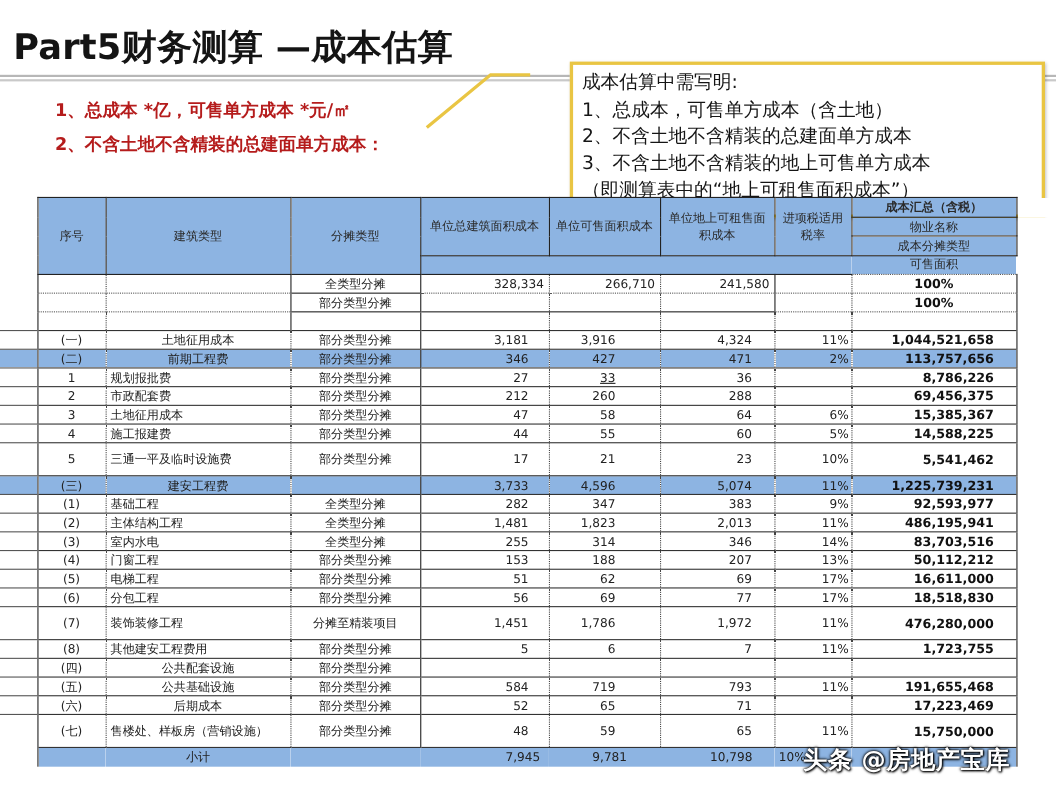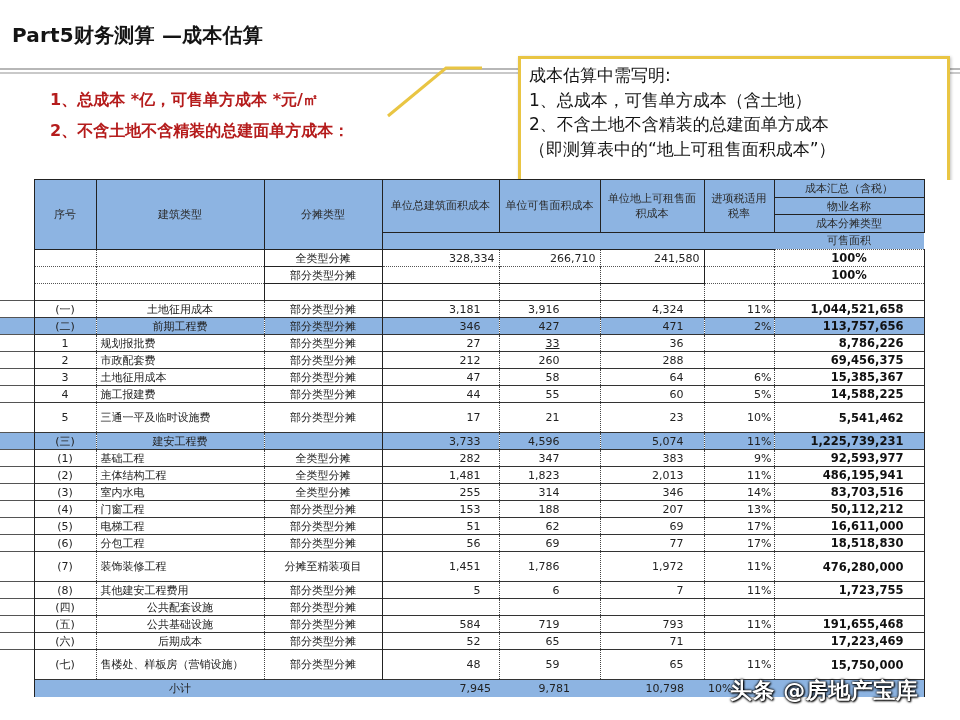--- a/index.html
+++ b/index.html
@@ -1,19 +1,19 @@
 <!DOCTYPE html>
 <html><head>
 <meta charset="utf-8">
 <style>
   * { box-sizing: border-box; margin: 0; padding: 0; }
   html, body { width: 960px; height: 720px; background: #ffffff; overflow: hidden; }
   body { position: relative; font-family: "DejaVu Sans", "Liberation Sans", sans-serif; color: #111; }
 
-  .title { position: absolute; left: 12px; top: 22px; font-size: 20px; font-weight: bold; color: #141414; letter-spacing: 0.2px; }
+  .title { position: absolute; left: 12px; top: 22px; font-size: 32px; font-weight: bold; color: #141414; letter-spacing: 0.2px; }
   .rule { position: absolute; left: 0; top: 68px; width: 960px; height: 6px;
           border-top: 2px solid #b7b7b7; border-bottom: 2px solid #c9c9c9; }
 
   .points { position: absolute; left: 50px; top: 84px; }
   .point { color: #b51c1c; font-weight: bold; font-size: 16px; line-height: 31px; white-space: nowrap; }
 
   .connector { position: absolute; left: 0; top: 0; width: 960px; height: 720px; pointer-events: none; }
 
   .callout { position: absolute; left: 518px; top: 56px; width: 432px; height: 142px;
              border: 3px solid #e9c543; background: #fff; padding: 4px 8px;
@@ -62,20 +62,21 @@
 </div>
 
 <svg class="connector">
   <polyline points="388,116 446,68 482,68" fill="none" stroke="#e9c543" stroke-width="3"></polyline>
 </svg>
 
 <div class="callout">
   <div>成本估算中需写明:</div>
   <div>1、总成本，可售单方成本（含土地）</div>
   <div>2、不含土地不含精装的总建面单方成本</div>
+  <div>3、不含土地不含精装的地上可售单方成本</div>
   <div>（即测算表中的“地上可租售面积成本”）</div>
 </div>
 
 <div class="tbl">
 <table id="cost-table">
   <colgroup>
     <col class="c0">
         <col class="c1">
         <col class="c2">
         <col class="c3">
@@ -90,21 +91,21 @@
 
     <tr class="hdr" style="height:18px;">
       <td style="background:#fff;"></td>
       <td class="bordered" rowspan="4" style="height:70px;">序号</td>
       <td class="bordered" rowspan="4">建筑类型</td>
       <td class="bordered" rowspan="4">分摊类型</td>
       <td class="bordered" rowspan="3" style="white-space:normal;line-height:15px;">单位总建筑面积成本</td>
       <td class="bordered" rowspan="3" style="white-space:normal;line-height:15px;">单位可售面积成本</td>
       <td class="bordered" rowspan="3" style="white-space:normal;line-height:15px;">单位地上可租售面积成本</td>
       <td class="bordered" rowspan="3" style="white-space:normal;line-height:15px;">进项税适用税率</td>
-      <td class="bordered" style="font-weight:normal;margin-left:12px;">成本汇总（含税）</td>
+      <td class="bordered" style="font-weight:bold;margin-left:12px;">成本汇总（含税）</td>
       <td style="background:#fff;"></td>
     </tr>
     <tr class="hdr">
       <td style="background:#fff;"></td>
       <td class="bordered">物业名称</td>
       <td style="background:#fff;"></td>
     </tr>
     <tr class="hdr">
       <td style="background:#fff;"></td>
       <td class="bordered">成本分摊类型</td>

